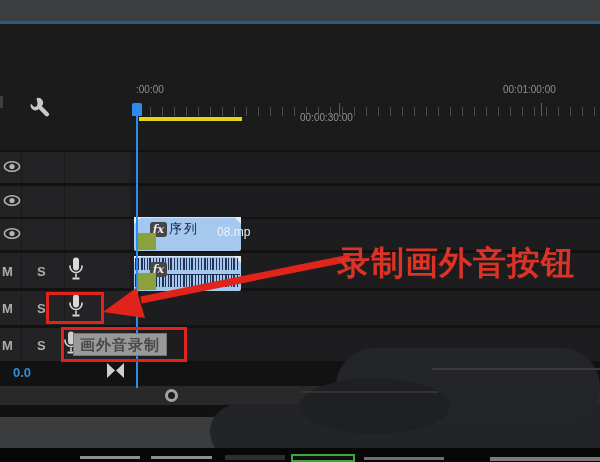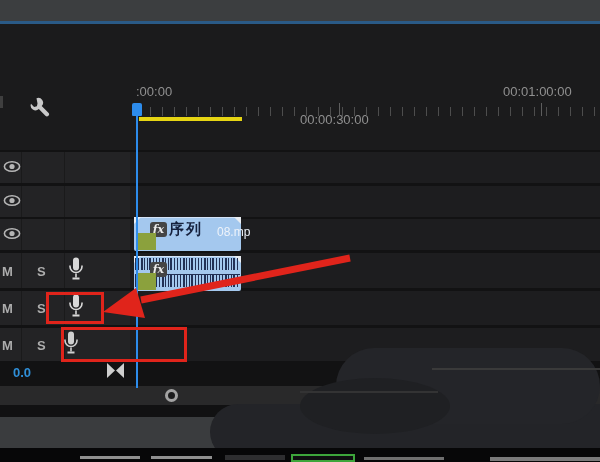--- a/index.html
+++ b/index.html
@@ -3,21 +3,21 @@
 <meta charset="utf-8">
 <style>
   html,body{margin:0;padding:0;background:#000;}
   .screen{position:relative;width:600px;height:462px;overflow:hidden;background:#1b1b1c;
           font-family:"Liberation Sans",sans-serif;-webkit-font-smoothing:antialiased;}
   .abs{position:absolute;}
   
   .titlebar{left:0;top:0;width:600px;height:21px;background:#3c3e40;}
   .accent-line{left:0;top:21px;width:600px;height:3px;background:#2a5a86;}
   
-  .tc{color:#909090;font-size:13px;white-space:nowrap;}
+  .tc{color:#909090;font-size:10px;white-space:nowrap;}
   .ticks{left:138px;top:107px;width:462px;height:9px;
          background:repeating-linear-gradient(90deg,#4d4d4d 0 1px,transparent 1px 12px);}
   .majortick{top:103px;width:1px;height:13px;background:#5e5e5e;}
   .workbar{left:139px;top:117px;width:103px;height:4px;background:#e6d513;}
   
   .playhead-line{left:136px;top:103px;width:2px;height:285px;background:#2d8ceb;z-index:8;}
   .playhead-head{left:132px;top:103px;width:10px;height:13px;background:#2d8ceb;border-radius:2px 2px 1px 1px;z-index:9;}
   
   .tracks-bg{left:0;top:150px;width:600px;height:236px;background:#121213;}
   .track-row{left:0;width:600px;}
@@ -27,21 +27,21 @@
   .ms{position:absolute;top:50%;transform:translateY(-50%);color:#adadad;font-size:13px;font-weight:bold;}
   .icon-btn{position:absolute;top:50%;transform:translateY(-50%);}
   
   .clip{background:#a4c8ee;border-radius:2px;z-index:5;box-shadow:inset 0 1px 0 #d4e3f7;}
   .corner{position:absolute;top:0;width:0;height:0;border-style:solid;}
   .corner.tl{left:0;border-width:7px 7px 0 0;border-color:#e9edf2 transparent transparent transparent;}
   .corner.tr{right:0;border-width:0 7px 7px 0;border-color:transparent #e9edf2 transparent transparent;}
   .fx-badge{position:absolute;width:17px;height:15px;background:#454545;border-radius:3px;color:#ececec;
             font:italic bold 11px "DejaVu Serif",serif;text-align:center;line-height:15px;}
   .label-chip{position:absolute;width:19px;height:17px;background:#8ba13d;}
-  .clip-title-main{position:absolute;left:35px;top:3px;color:#16213d;font-size:15px;font-weight:bold;letter-spacing:2px;white-space:nowrap;}
+  .clip-title-main{position:absolute;left:35px;top:3px;color:#16213d;font-size:13px;font-weight:normal;letter-spacing:2px;white-space:nowrap;}
   .clip-title-ext{position:absolute;left:83px;top:8px;color:#eef3fa;font-size:12px;white-space:nowrap;}
   .waveband{position:absolute;left:1px;width:105px;height:12px;
             background:repeating-linear-gradient(90deg,#223055 0 1px,transparent 1px 3px),
                        repeating-linear-gradient(90deg,#223055 0 1px,transparent 1px 7px);}
   .waveline{position:absolute;left:1px;width:105px;height:1px;background:#223055;}
   
   .gain{left:13px;top:365px;color:#2f8fd8;font-size:13px;font-weight:bold;z-index:6;}
   
   .scrollstrip{left:0;top:386px;width:600px;height:19px;background:#29292a;}
   .scrollhandle{left:165px;top:389px;width:13px;height:13px;border:3px solid #a3a3a3;border-radius:50%;
@@ -220,23 +220,25 @@
 
   <div class="abs bottombar">
     <div class="bb" style="left:80px;top:8px;width:60px;height:3px;"></div>
     <div class="bb" style="left:151px;top:8px;width:61px;height:3px;"></div>
     <div class="bb" style="left:225px;top:7px;width:60px;height:5px;background:#2e2e30;"></div>
     <div class="bb" style="left:291px;top:6px;width:64px;height:8px;background:#0f0f10;border:2px solid #3da53b;box-sizing:border-box;"></div>
     <div class="bb" style="left:364px;top:9px;width:80px;height:3px;background:#6f6f6f;"></div>
     <div class="bb" style="left:490px;top:9px;width:110px;height:4px;background:#7a7a7a;"></div>
   </div>
 
+  <div class="abs tooltip">画外音录制</div>
 
   <div class="abs redbox" style="left:46px;top:292px;width:58px;height:32px;"></div>
   <div class="abs redbox" style="left:61px;top:327px;width:126px;height:35px;"></div>
 
   <svg class="abs arrow-svg" viewBox="0 0 600 462">
     <line x1="350" y1="258" x2="141" y2="300" stroke="#e0241b" stroke-width="7"></line>
     <polygon points="103,312 136,288 145,318" fill="#e0241b"></polygon>
   </svg>
 
+  <div class="abs anno-text">录制画外音按钮</div>
 
 </div>
 
 </body></html>

